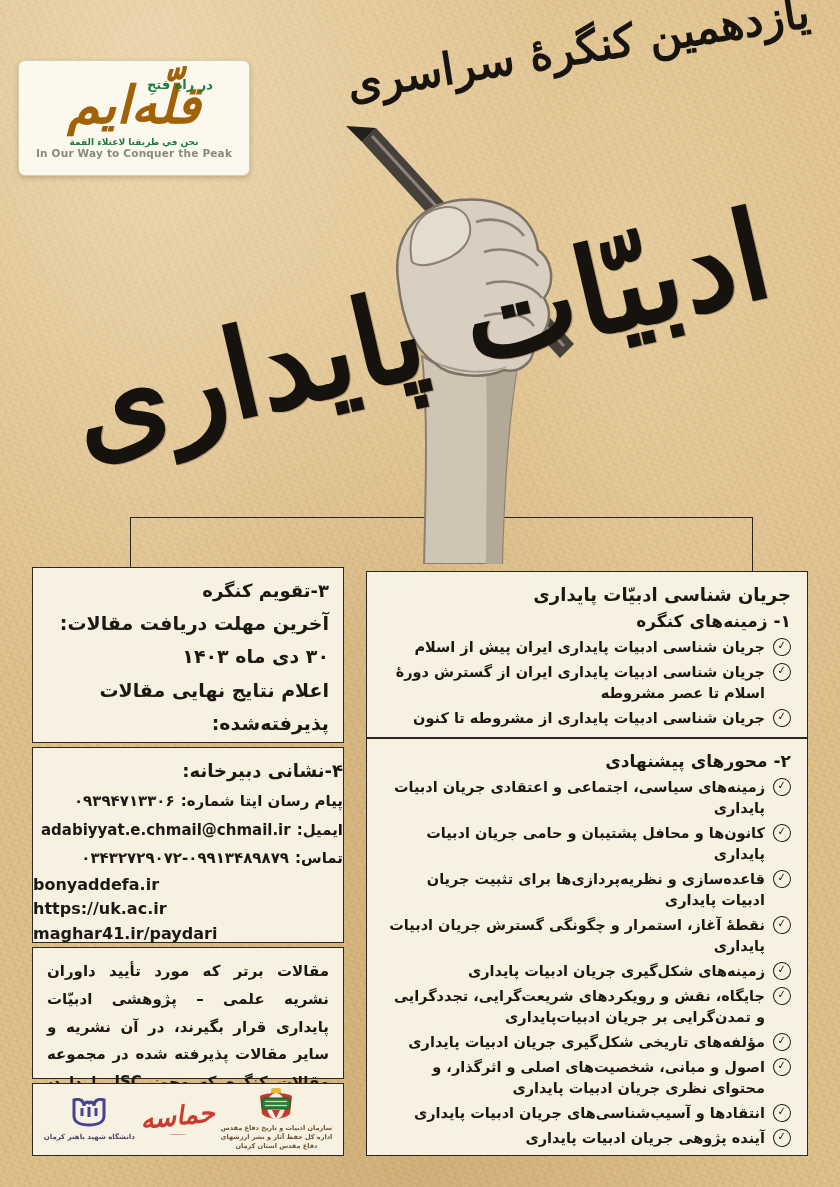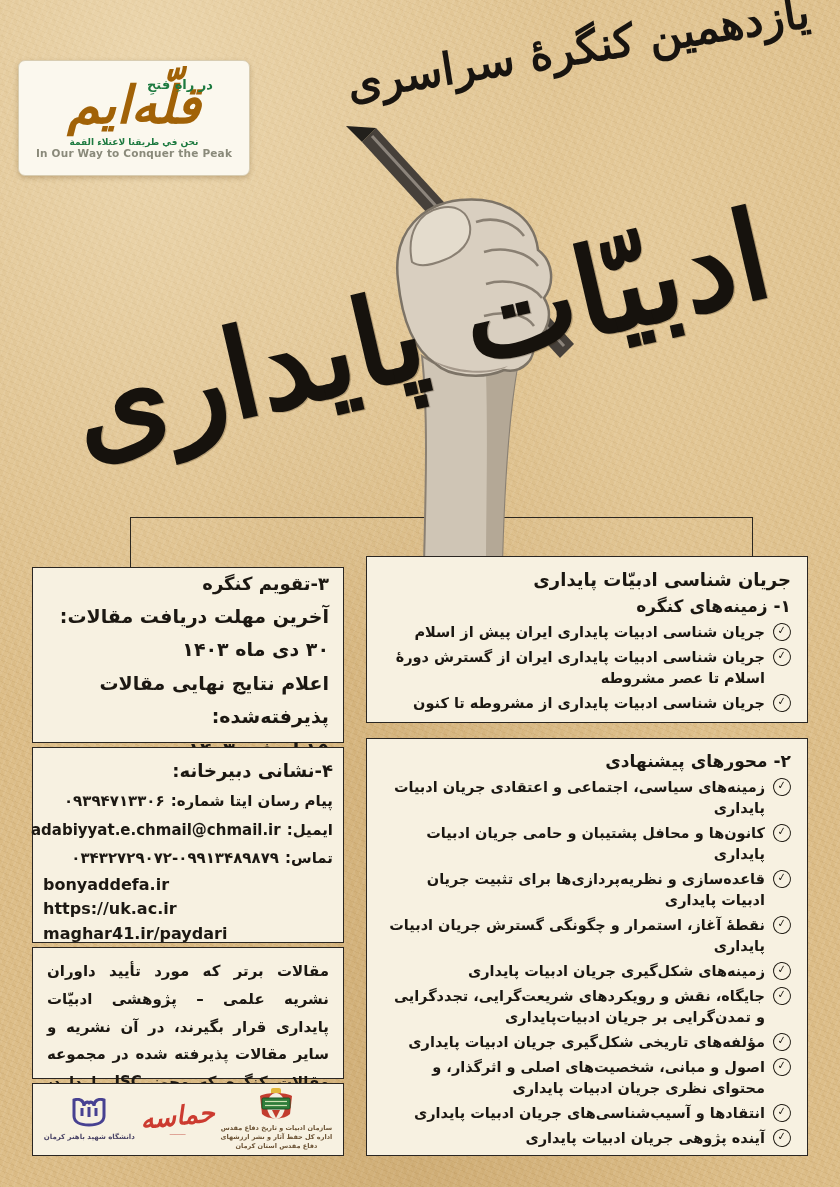--- a/index.html
+++ b/index.html
@@ -55,25 +55,25 @@
   
   .open-frame{
     position:absolute;left:130px;top:517px;width:621px;height:54px;
     border:1.5px solid #2b2720;border-bottom:none;z-index:0;
   }
   
   .panel{
     position:absolute;background:#f7f1e1;border:1.7px solid #2a2622;
     box-sizing:border-box;color:#1c1812;z-index:4;
   }
-  .p-left-a{left:32px;top:567px;width:312px;height:176px;padding:3px 14px;}
-  .p-left-b{left:32px;top:747px;width:312px;height:196px;padding:10px 10px;}
+  .p-left-a{left:32px;top:567px;width:312px;height:176px;padding:10px 14px;}
+  .p-left-b{left:32px;top:747px;width:312px;height:196px;padding:10px 0;}
   .p-left-c{left:32px;top:947px;width:312px;height:132px;padding:10px 14px;}
   .p-left-d{left:32px;top:1083px;width:312px;height:73px;padding:4px 8px;}
-  .p-right-1{left:366px;top:556px;width:442px;height:167px;padding:10px 16px;}
+  .p-right-1{left:366px;top:571px;width:442px;height:167px;padding:10px 16px;}
   .p-right-2{left:366px;top:738px;width:442px;height:418px;padding:10px 16px;}
   .h-big{font-size:18px;font-weight:bold;margin:2px 0 6px;}
   .h-sec{font-size:17px;font-weight:bold;margin:2px 0 6px;}
   .line{font-size:19px;font-weight:600;line-height:1.75;}
   .chk-item{display:flex;align-items:flex-start;margin:4px 0;font-size:14.5px;font-weight:600;line-height:1.45;}
   .chk{
     flex:0 0 16px;width:16px;height:16px;margin-left:8px;margin-top:1px;
     border:1.6px solid #242018;border-radius:50%;
     font-size:11px;line-height:14px;text-align:center;transform:rotate(-8deg);
     color:#242018;font-weight:bold;

